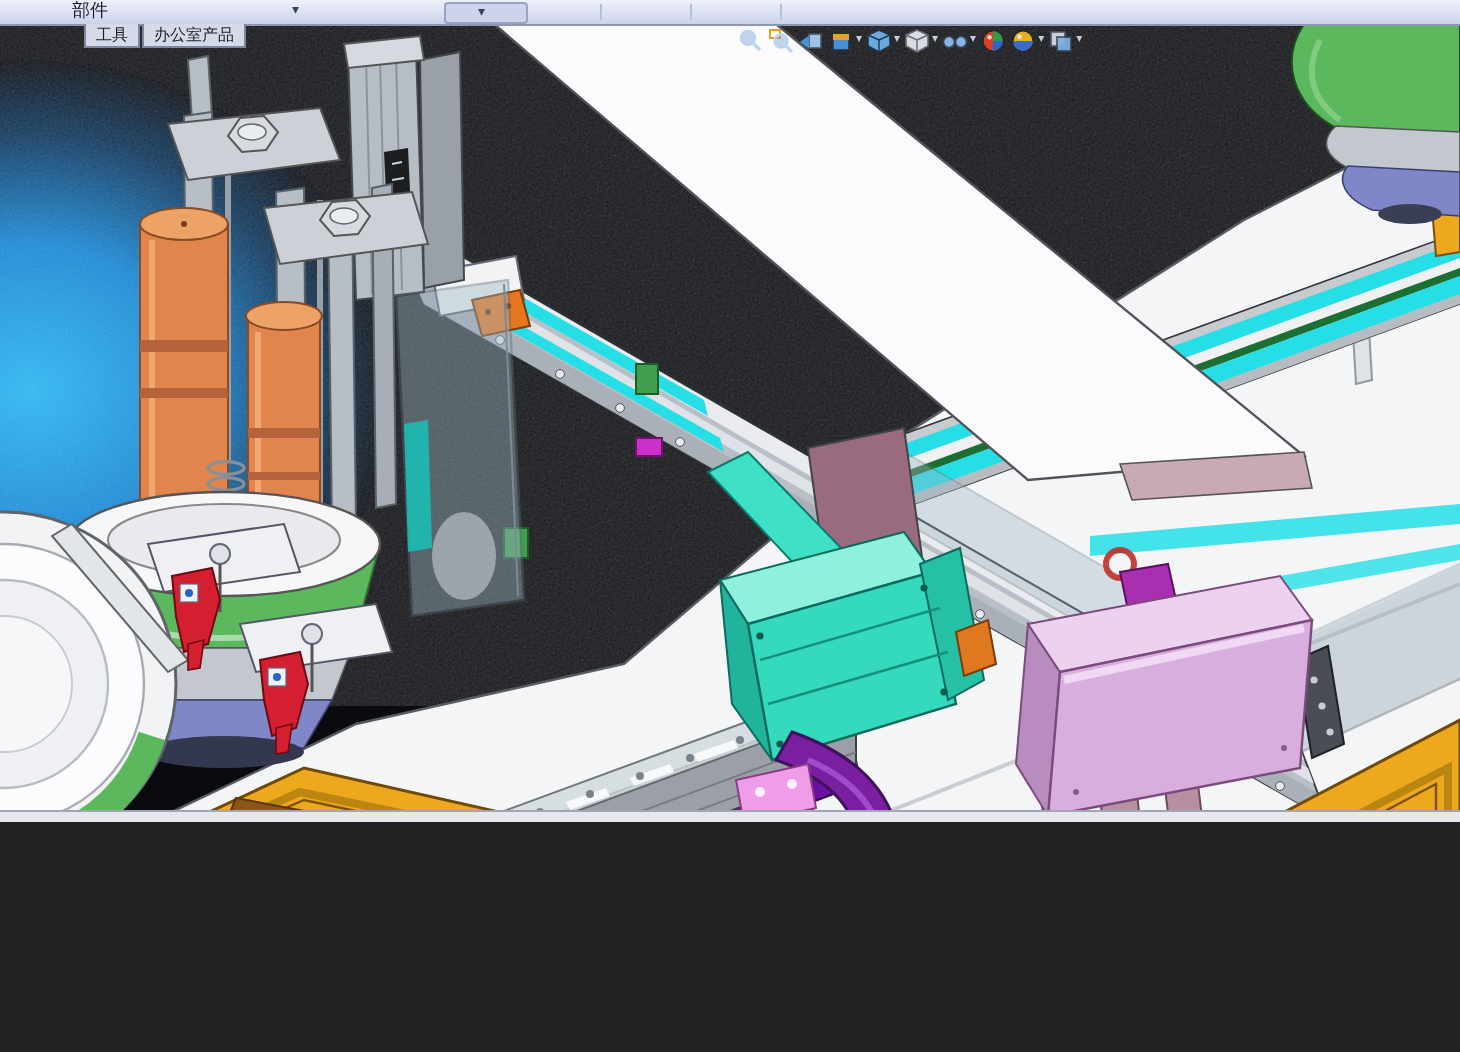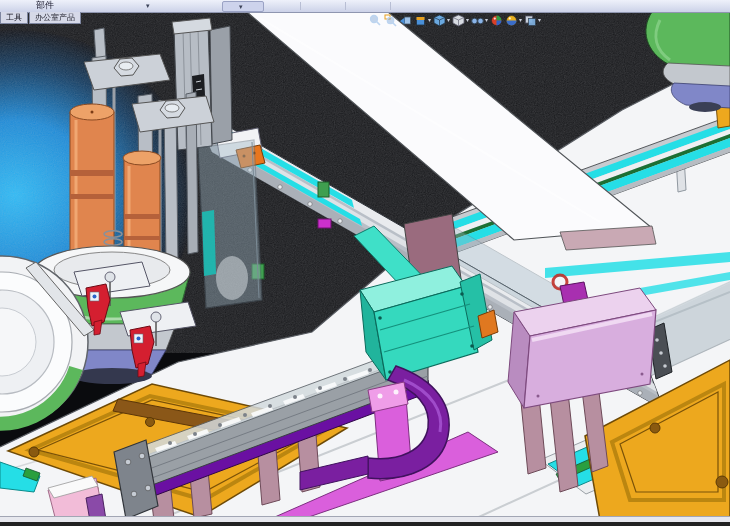--- a/index.html
+++ b/index.html
@@ -1,30 +1,30 @@
 <!DOCTYPE html>
 <html><head>
 <meta charset="utf-8">
 <style>
   html,body{margin:0;padding:0;background:#222;}
-  .screen{position:relative;width:730px;height:522px;overflow:hidden;
+  .screen{position:relative;width:730px;height:411px;overflow:hidden;
     font-family:"Liberation Sans","DejaVu Sans",sans-serif;background:#0a0b0e;}
   svg{display:block;}
   
   .ribbon{position:absolute;top:0;left:0;width:730px;height:12px;
     background:linear-gradient(#eef1fa,#ccd2e8);border-bottom:1px solid #8f96b0;z-index:5;}
   .ribbon-label{position:absolute;left:36px;top:0px;font-size:9px;color:#1a1a2e;line-height:11px;}
   .ribbon-caret{position:absolute;top:0;font-size:7px;color:#3c4258;line-height:11px;cursor:default;}
   .caret1{left:146px;}
   .pressed-btn{position:absolute;left:222px;top:1px;width:40px;height:9px;
     background:#cdd3ec;border:1px solid #9aa2c4;border-radius:2px;}
   .pressed-btn .ribbon-caret{left:16px;top:-1px;}
   .ribbon-sep{position:absolute;top:2px;width:1px;height:8px;background:#b8bed4;}
   
-  .tabs{position:absolute;top:12px;left:0;height:11px;display:flex;z-index:5;}
+  .tabs{position:absolute;top:12px;left:0;height:11px;display:flex;z-index:5;padding-left:42px;}
   .tab{height:11px;line-height:11px;font-size:8px;color:#1c1c28;background:#d6d9e8;
     border:1px solid #7e86a0;border-top:none;padding:0 5px;margin-right:1px;white-space:nowrap;}
   
   .hud{position:absolute;top:12px;left:368px;height:16px;display:flex;align-items:center;z-index:5;}
   .hud-icon{width:15px;height:14px;display:inline-flex;align-items:center;justify-content:center;cursor:default;}
   .hud-caret{font-size:6px;color:#c8ccd8;margin:0 1px 0 0;line-height:14px;cursor:default;}
   
   .status-strip{position:absolute;left:0;bottom:0;width:730px;height:5px;
     background:#e7e8ee;border-top:1px solid #a2a6b4;z-index:5;}
 </style>

